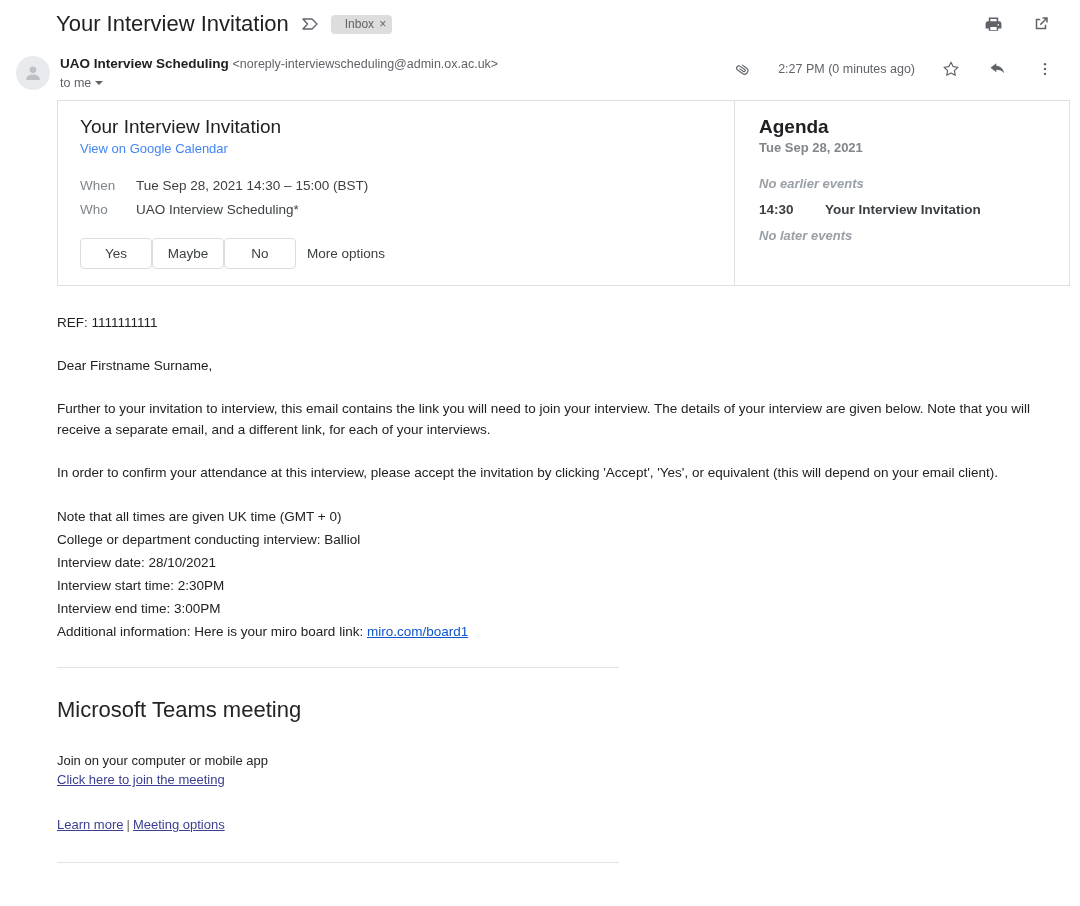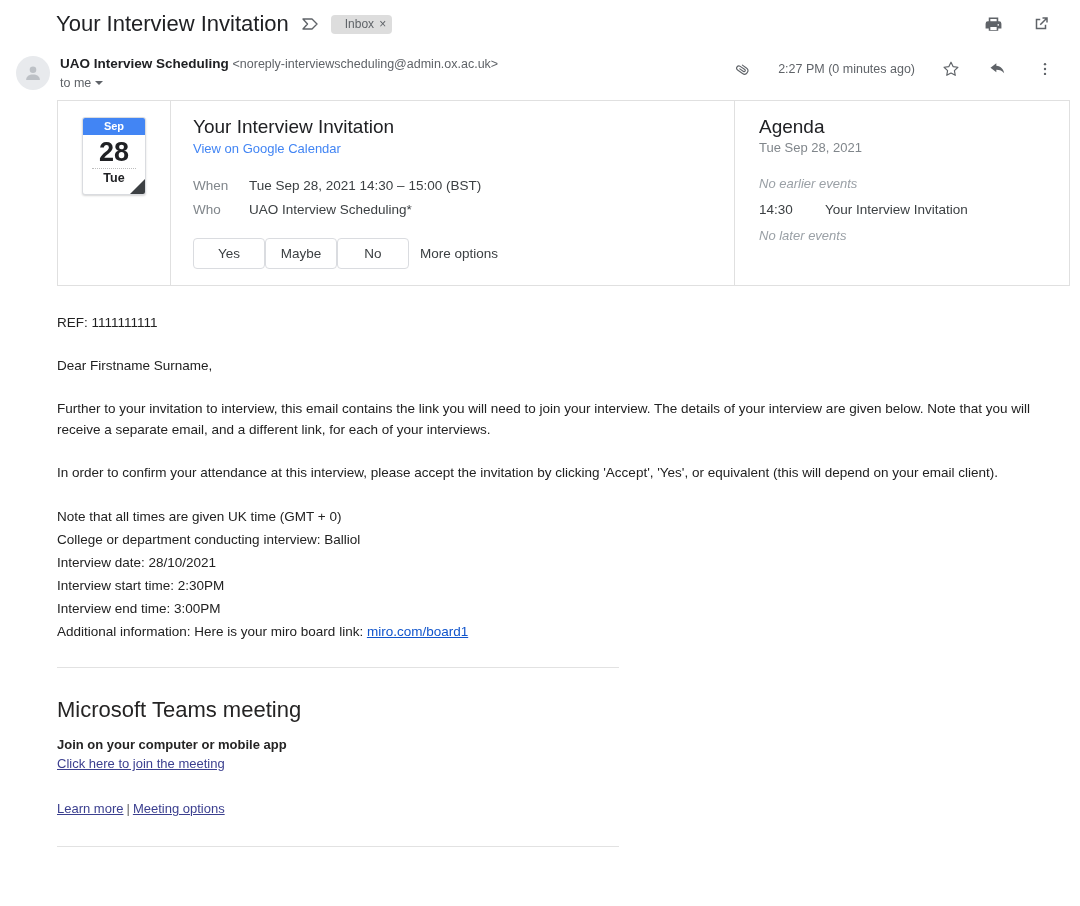--- a/index.html
+++ b/index.html
@@ -253,20 +253,21 @@
     font-size: 13.5px;
     color: #3c4043;
     margin-left: 11px;
     cursor: pointer;
   }
   .invite-agenda {
     width: 334px;
     flex: 0 0 334px;
     padding: 14px 0 0 24px;
     box-sizing: border-box;
+    font-weight: bold;
   }
   .agenda-title {
     font-size: 19px;
     color: #202124;
     line-height: 24px;
   }
   .agenda-date {
     font-size: 13px;
     color: #80868b;
     line-height: 18px;
@@ -318,23 +319,23 @@
   .teams-block { padding: 0 0 0 57px; }
   .teams-title {
     font-size: 22px;
     font-weight: 400;
     color: #252424;
     margin-top: 28px;
     line-height: 28px;
   }
   .teams-sub {
     font-size: 13px;
-    font-weight: bold;
+    font-weight: normal;
     color: #252424;
-    margin-top: 12px;
+    margin-top: 28px;
     line-height: 18px;
   }
   .teams-link {
     font-size: 13px;
     color: #3b3f8f;
     text-decoration: underline;
     line-height: 19px;
     display: inline-block;
     cursor: pointer;
   }
@@ -431,29 +432,20 @@
         <circle cx="12" cy="5.5" r="1.6" fill="#5f6368"></circle>
         <circle cx="12" cy="12" r="1.6" fill="#5f6368"></circle>
         <circle cx="12" cy="18.5" r="1.6" fill="#5f6368"></circle>
       </svg>
     </span>
   </div>
 </div>
 
 <div class="invite-card">
 
-  <div class="invite-left">
-    <div class="date-chip">
-      <div class="dc-month">Sep</div>
-      <div class="dc-day">28</div>
-      <div class="dc-sep"></div>
-      <div class="dc-dow">Tue</div>
-      <div class="dc-fold"></div>
-    </div>
-  </div>
 
   <div class="invite-main">
     <div class="invite-title">Your Interview Invitation</div>
     <a class="invite-link">View on Google Calendar</a>
 
     <div class="invite-rows">
       <div class="invite-row">
         <span class="lbl">When</span>
         <span class="val">Tue Sep 28, 2021 14:30 – 15:00 (BST)</span>
       </div>

